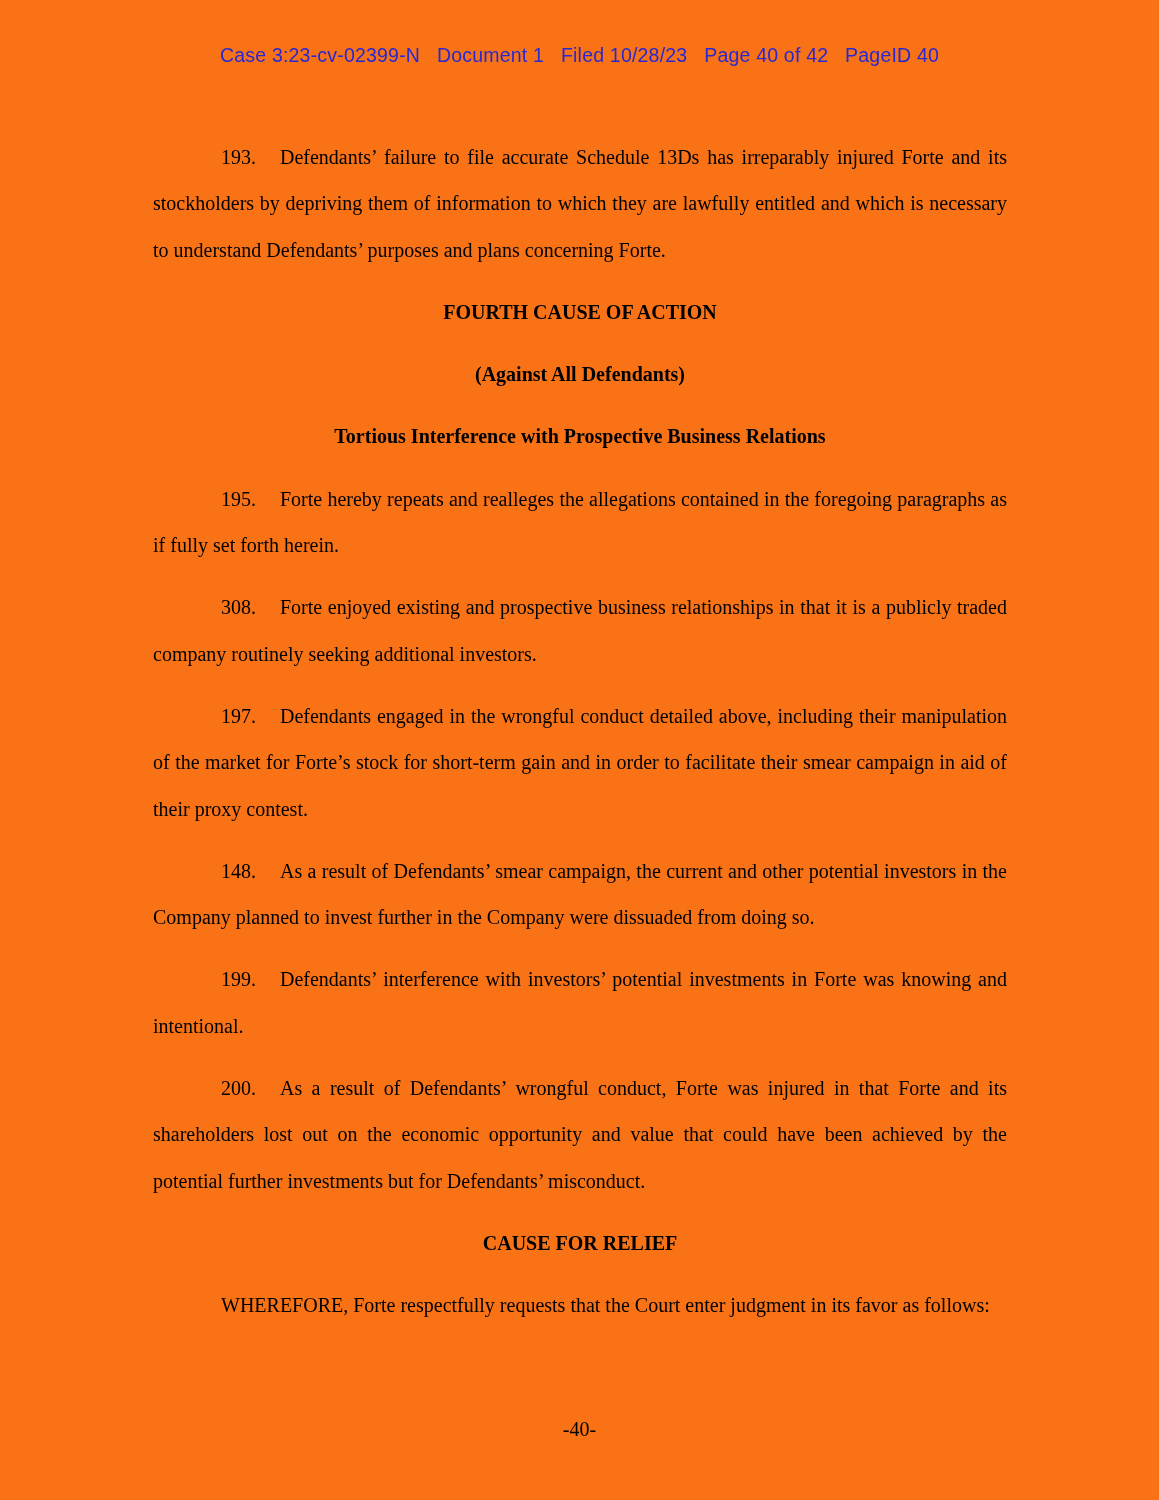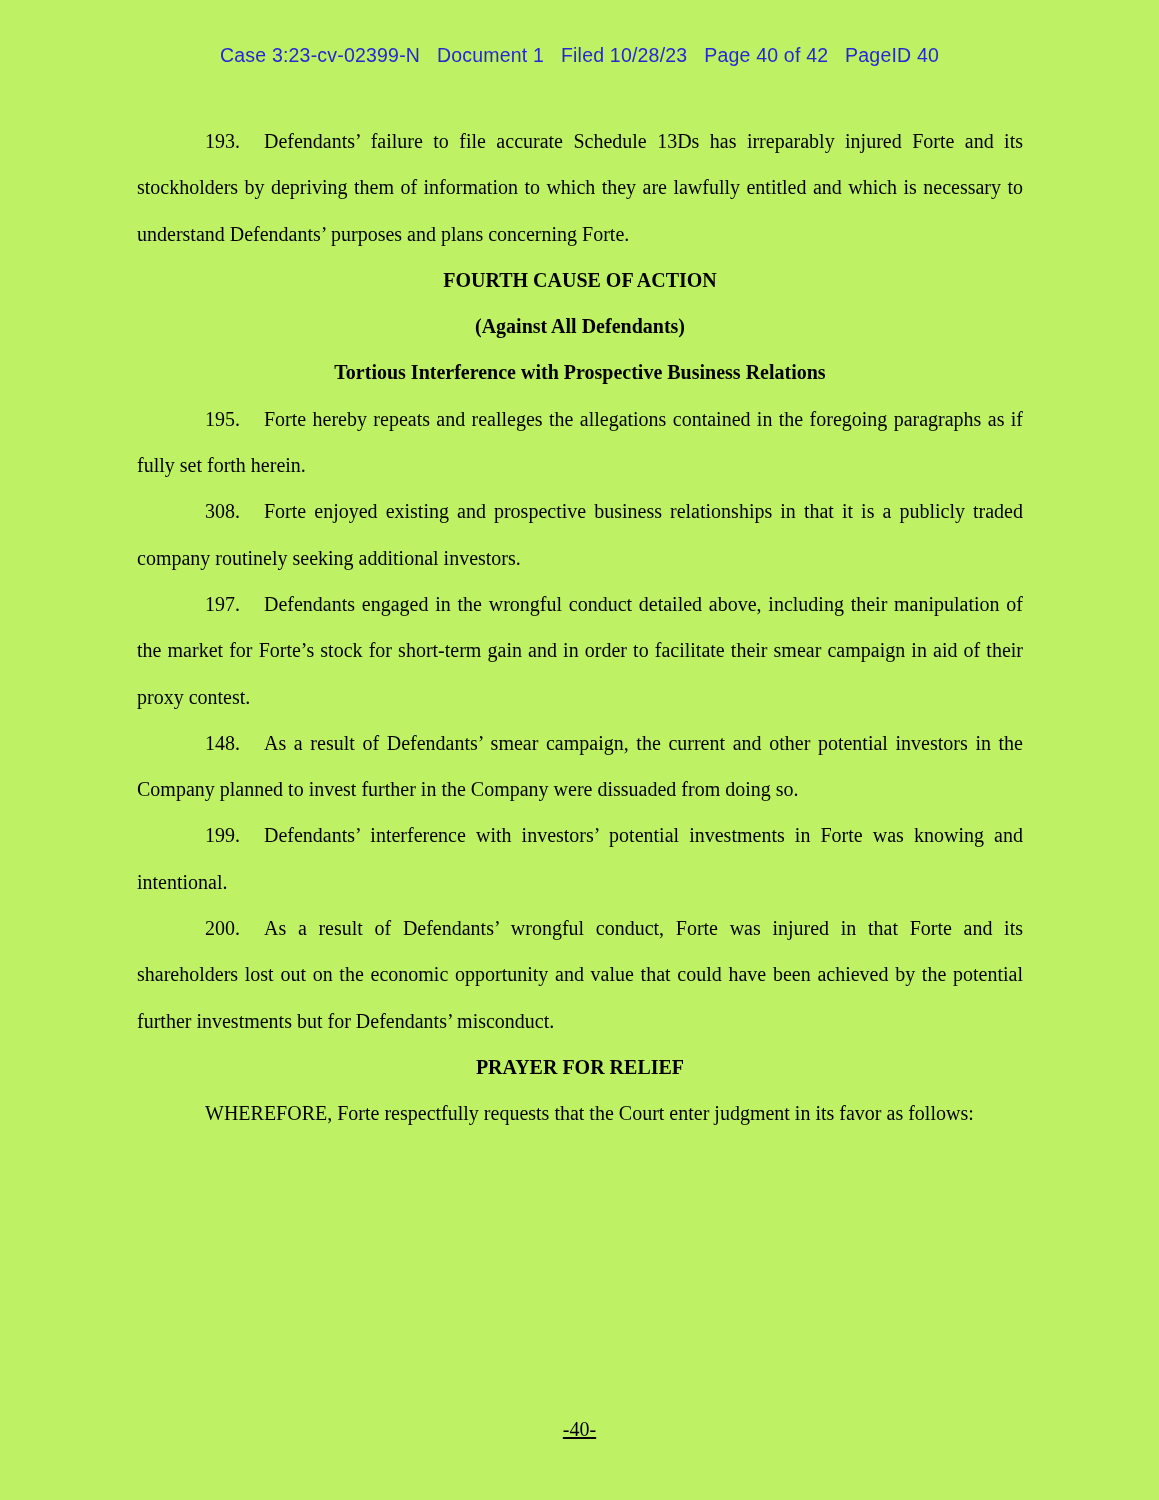--- a/index.html
+++ b/index.html
@@ -4,21 +4,21 @@
 <style>
   html, body {
     margin: 0;
     padding: 0;
     background: #ffffff;
   }
   .page {
     position: relative;
     width: 1159px;
     height: 1500px;
-    background: #bef264;
+    background: #f97316;
     overflow: hidden;
     font-family: "Liberation Serif", serif;
     color: #000000;
   }
   .case-header {
     position: absolute;
     top: 44px;
     left: 0;
     width: 100%;
     text-align: center;
@@ -30,21 +30,21 @@
   .doc-body {
     position: absolute;
     top: 118px;
     left: 137px;
     width: 886px;
     font-size: 20px;
     line-height: 46.3px;
     text-align: justify;
   }
   .doc-body p {
-    margin: 0;
+    margin: 16px;
     padding: 0;
   }
   p.para {
     text-indent: 68px;
   }
   p.heading {
     text-align: center;
     text-indent: 0;
     font-weight: bold;
   }
@@ -55,38 +55,37 @@
     display: inline-block;
     width: 24px;
   }
   .page-footer {
     position: absolute;
     top: 1418px;
     left: 0;
     width: 100%;
     text-align: center;
     font-size: 20px;
-    text-decoration: underline;
   }
 </style>
 </head>
 <body>
 
 <div class="page">
   <div class="case-header" style="color: rgb(40, 40, 210);">Case 3:23-cv-02399-N   Document 1   Filed 10/28/23   Page 40 of 42   PageID 40</div>
 
   <div class="doc-body" id="doc-body">
       <p class="para"><span class="pnum">193.</span><span class="num-gap"></span><span>Defendants’ failure to file accurate Schedule 13Ds has irreparably injured Forte and its stockholders by depriving them of information to which they are lawfully entitled and which is necessary to understand Defendants’ purposes and plans concerning Forte.</span></p>
       <p class="heading">FOURTH CAUSE OF ACTION</p>
       <p class="heading">(Against All Defendants)</p>
       <p class="heading">Tortious Interference with Prospective Business Relations</p>
       <p class="para"><span class="pnum">195.</span><span class="num-gap"></span><span>Forte hereby repeats and realleges the allegations contained in the foregoing paragraphs as if fully set forth herein.</span></p>
       <p class="para"><span class="pnum">308.</span><span class="num-gap"></span><span>Forte enjoyed existing and prospective business relationships in that it is a publicly traded company routinely seeking additional investors.</span></p>
       <p class="para"><span class="pnum">197.</span><span class="num-gap"></span><span>Defendants engaged in the wrongful conduct detailed above, including their manipulation of the market for Forte’s stock for short-term gain and in order to facilitate their smear campaign in aid of their proxy contest.</span></p>
       <p class="para"><span class="pnum">148.</span><span class="num-gap"></span><span>As a result of Defendants’ smear campaign, the current and other potential investors in the Company planned to invest further in the Company were dissuaded from doing so.</span></p>
       <p class="para"><span class="pnum">199.</span><span class="num-gap"></span><span>Defendants’ interference with investors’ potential investments in Forte was knowing and intentional.</span></p>
       <p class="para"><span class="pnum">200.</span><span class="num-gap"></span><span>As a result of Defendants’ wrongful conduct, Forte was injured in that Forte and its shareholders lost out on the economic opportunity and value that could have been achieved by the potential further investments but for Defendants’ misconduct.</span></p>
-      <p class="heading">PRAYER FOR RELIEF</p>
+      <p class="heading">CAUSE FOR RELIEF</p>
       <p class="para">WHEREFORE, Forte respectfully requests that the Court enter judgment in its favor as follows:</p>
     </div>
 
   <div class="page-footer">-40-</div>
 </div>
 
 </body></html>

